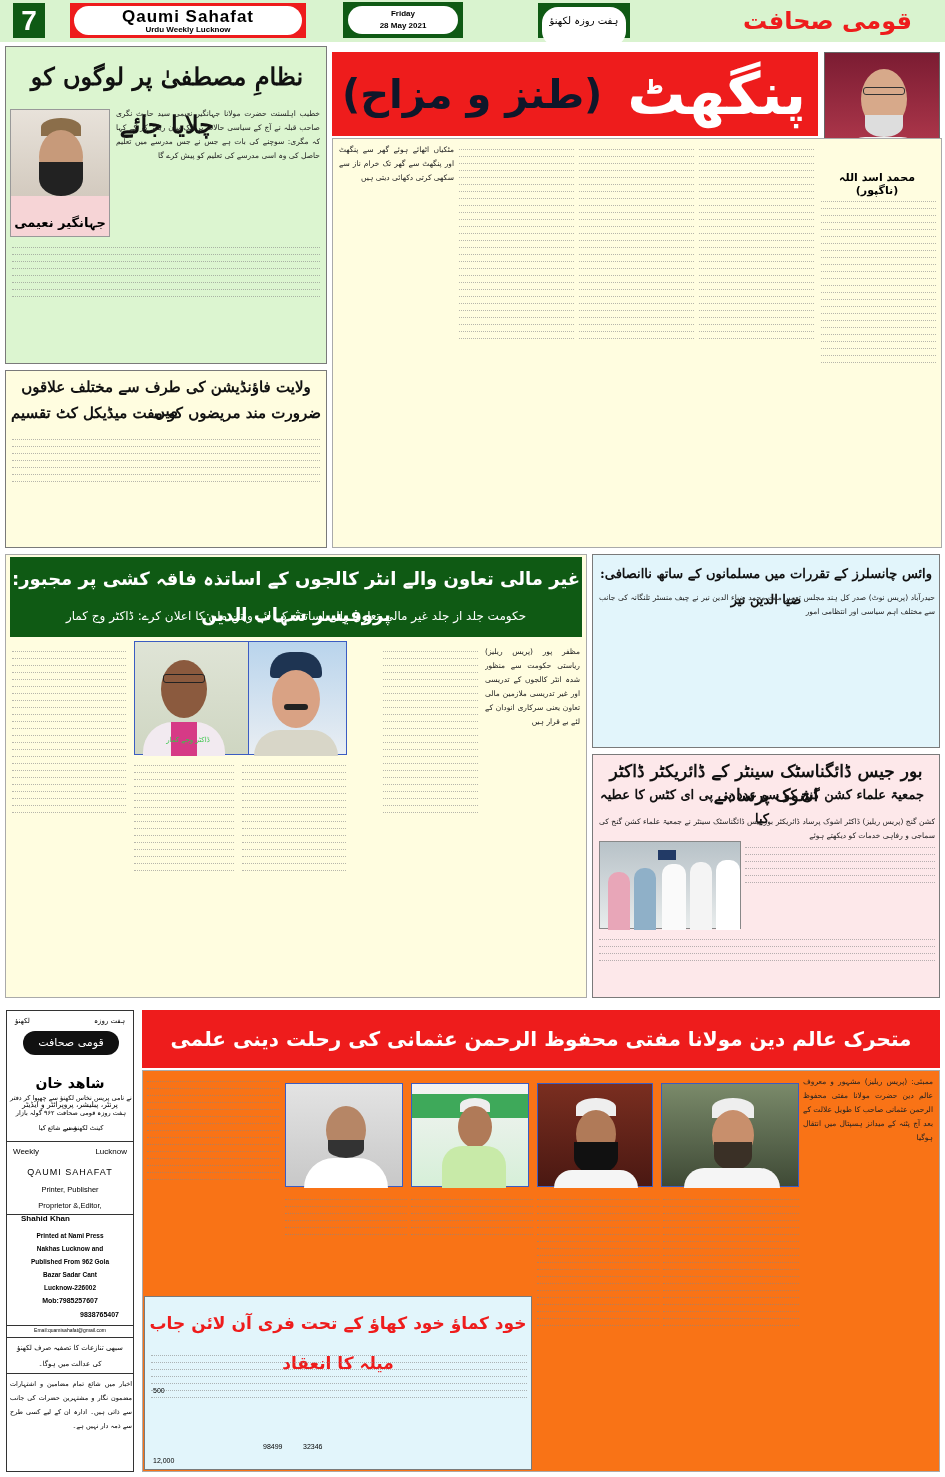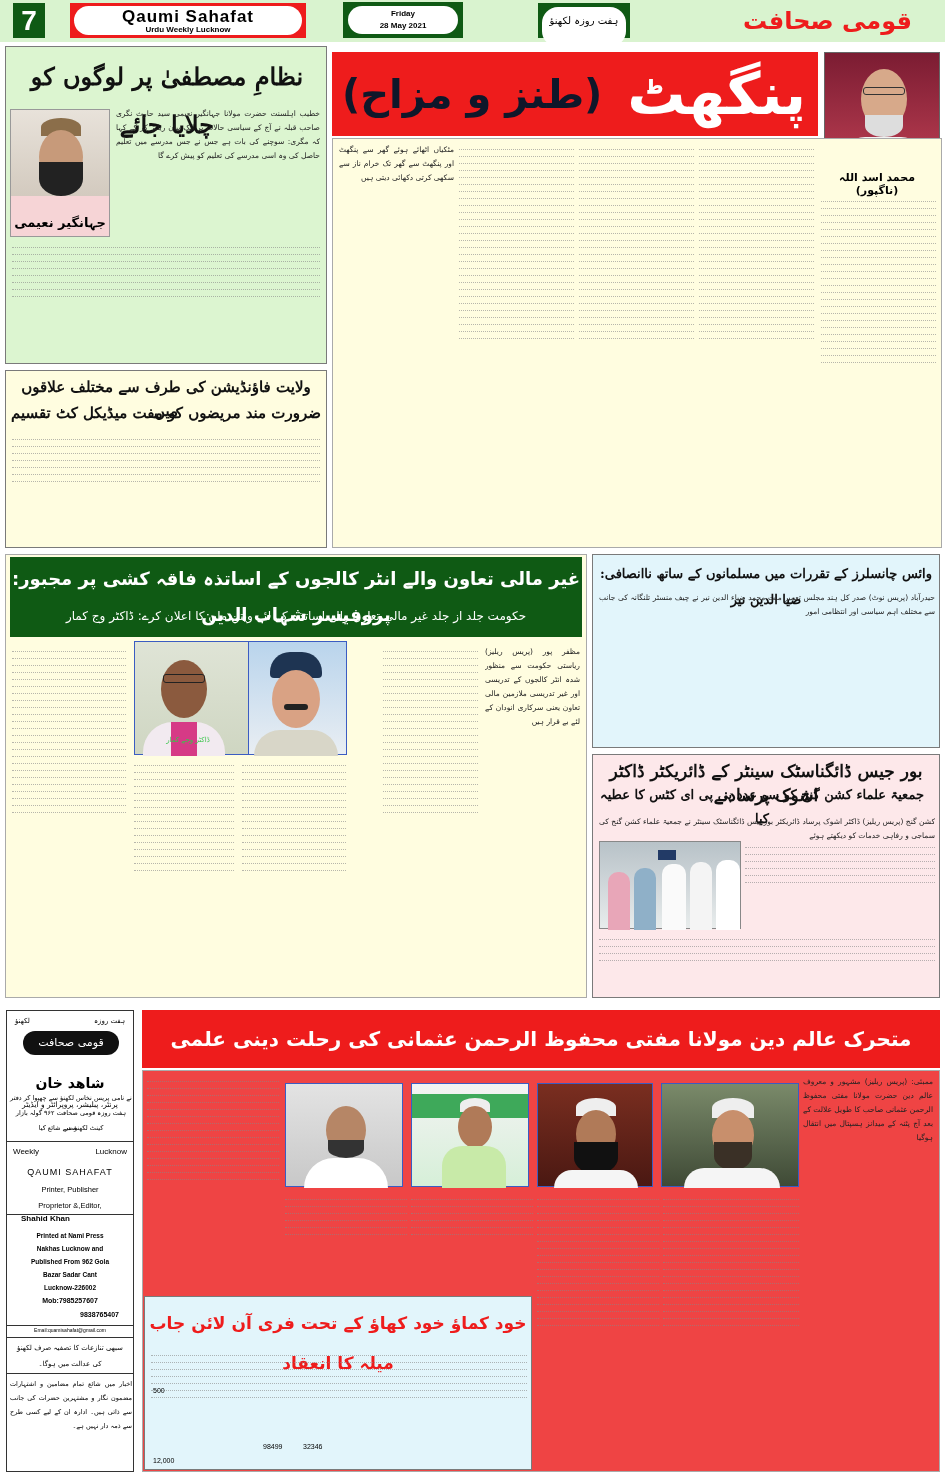--- a/index.html
+++ b/index.html
@@ -391,21 +391,21 @@
   <div style="position:absolute;left:0;top:326px;width:100%;border-top:1px solid #333;"></div>
   <div class="urdu" style="position:absolute;left:0;top:330px;width:100%;text-align:center;font-size:7px;line-height:14px;">سبھی تنازعات کا تصفیہ صرف لکھنؤ</div>
   <div class="urdu" style="position:absolute;left:0;top:346px;width:100%;text-align:center;font-size:7px;line-height:14px;">کی عدالت میں ہوگا۔</div>
   <div style="position:absolute;left:0;top:362px;width:100%;border-top:1px solid #333;"></div>
   <div class="urdu" style="position:absolute;left:3px;top:366px;width:122px;text-align:justify;font-size:6.5px;line-height:14px;">اخبار میں شائع تمام مضامین و اشتہارات مضمون نگار و مشتہرین حضرات کی جانب سے ذاتی ہیں۔ ادارہ ان کے لیے کسی طرح سے ذمہ دار نہیں ہے۔</div>
 </div>
 
 <div class="abs" style="left:142px;top:1010px;width:798px;height:58px;background:#ee1c1c;">
   <div class="headline" style="left:0;top:0;width:100%;font-size:20px;line-height:58px;color:#fff;">متحرک عالم دین مولانا مفتی محفوظ الرحمن عثمانی کی رحلت دینی علمی خسارہ: نوجوان علماء ممبئی</div>
 </div>
-<div class="abs" style="left:142px;top:1070px;width:798px;height:402px;background:#ef4444;border:1px solid #aaa;">
+<div class="abs" style="left:142px;top:1070px;width:798px;height:402px;background:#f97316;border:1px solid #aaa;">
   <div class="col" style="right:6px;top:4px;width:130px;height:394px;">ممبئی: (پریس ریلیز) مشہور و معروف عالم دین حضرت مولانا مفتی محفوظ الرحمن عثمانی صاحب کا طویل علالت کے بعد آج پٹنہ کے میدانز ہسپتال میں انتقال ہوگیا</div>
   <div class="photo" style="left:518px;top:12px;width:138px;height:104px;background:linear-gradient(#7a8a6a,#3f4a36);">
     <div class="cap" style="left:50px;top:14px;width:42px;height:20px;"></div>
     <div class="face" style="left:50px;top:26px;width:42px;height:50px;background:#c88f6c;"></div>
     <div class="beard" style="left:52px;top:58px;width:38px;height:28px;background:#3a3026;"></div>
     <div style="position:absolute;left:22px;top:84px;width:96px;height:20px;background:#f5f5f5;border-radius:30px 30px 0 0;"></div>
   </div>
   <div class="photo" style="left:394px;top:12px;width:116px;height:104px;background:linear-gradient(#7a2e20,#4a1812);">
     <div class="cap" style="left:38px;top:14px;width:40px;height:18px;"></div>
     <div class="face" style="left:38px;top:26px;width:40px;height:48px;background:#b07a58;"></div>

